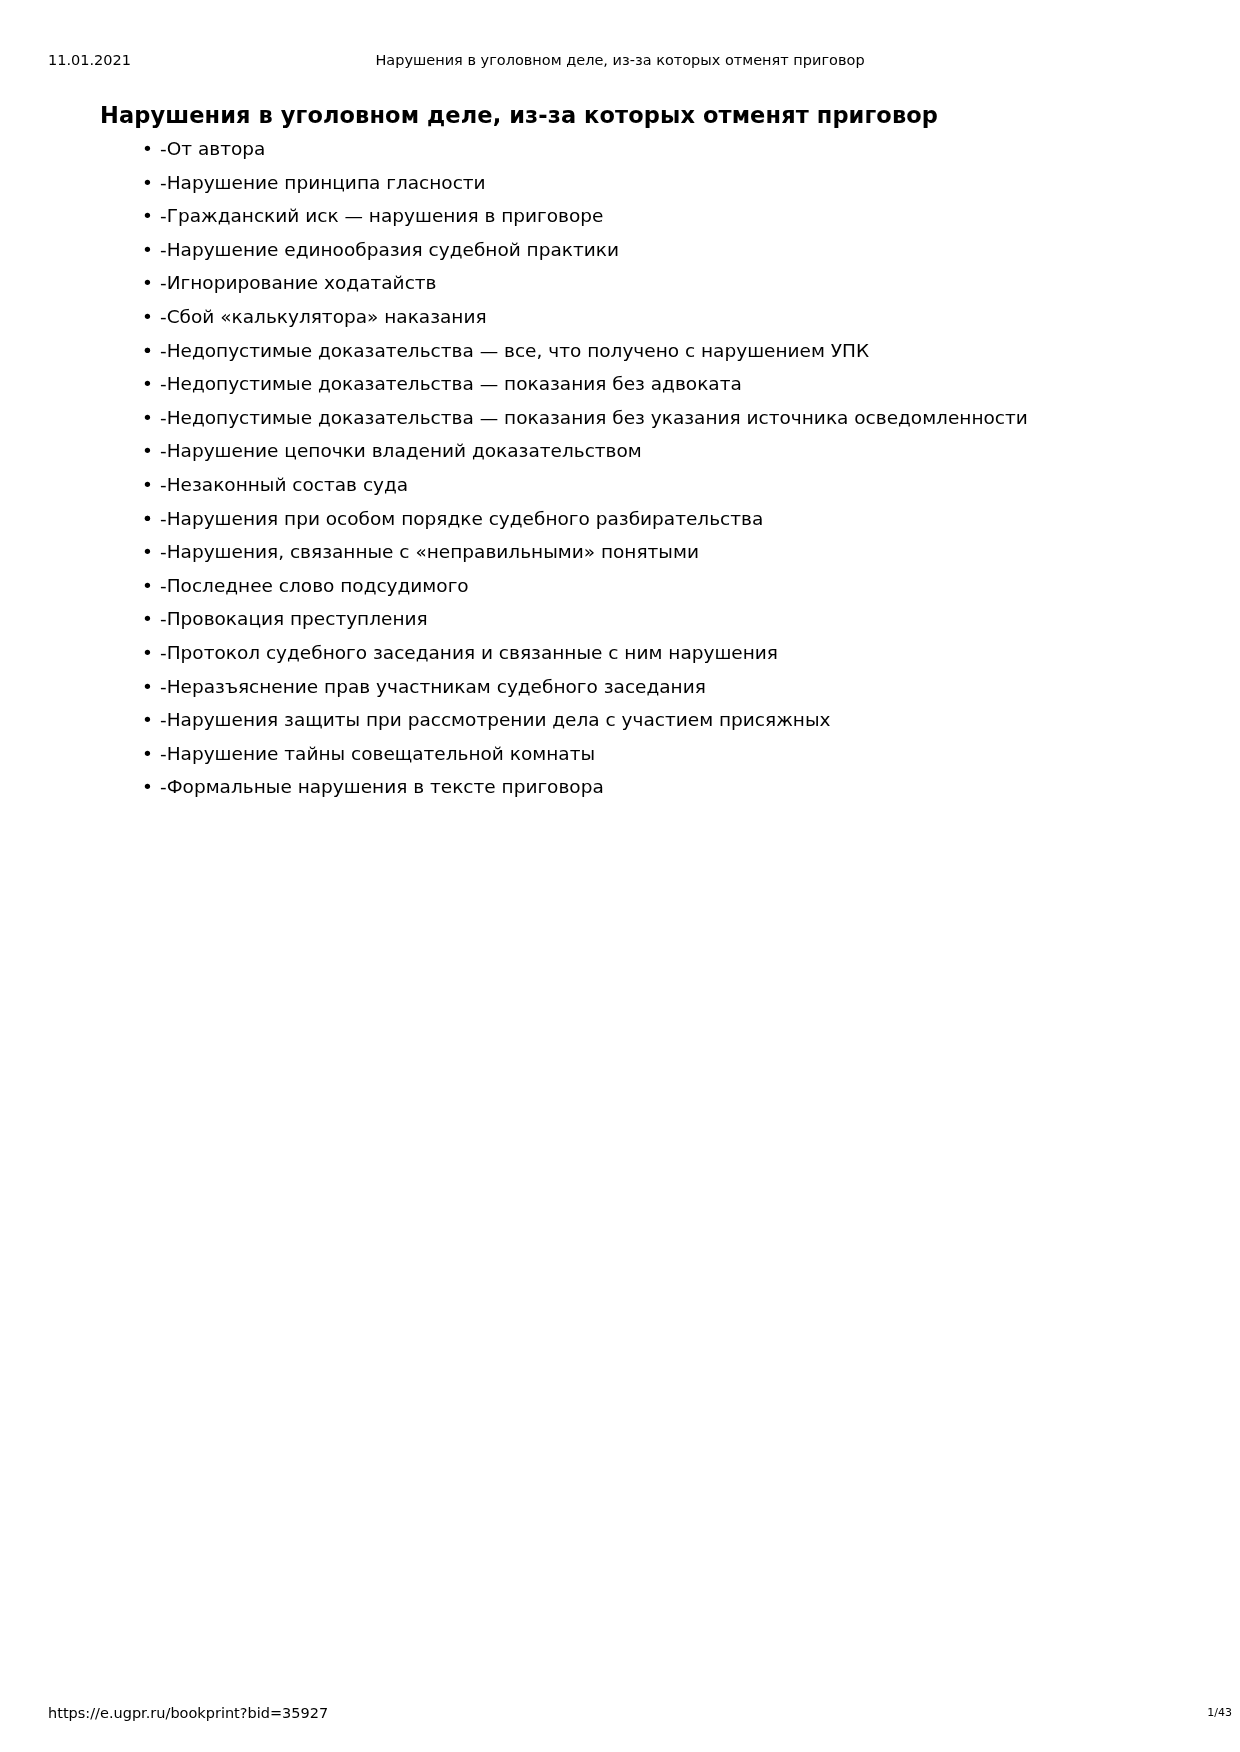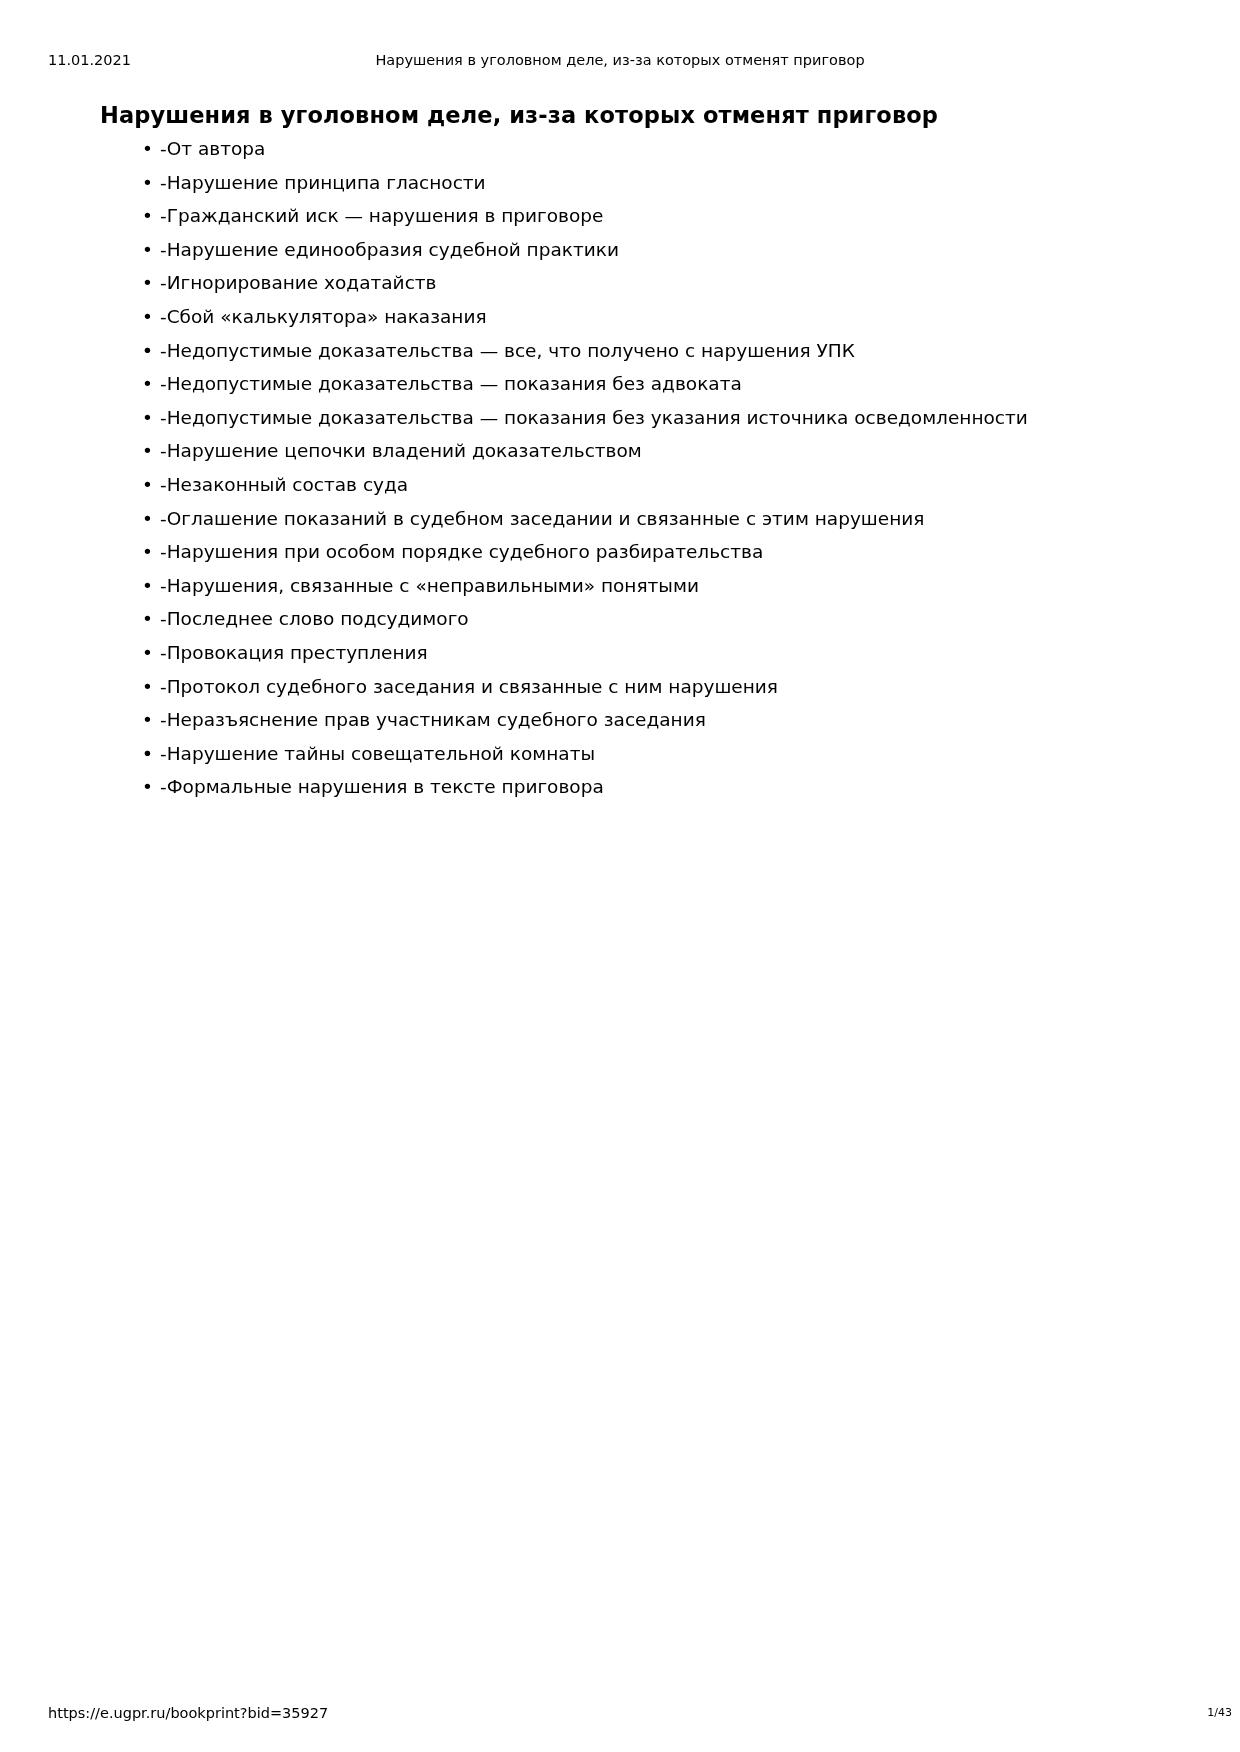--- a/index.html
+++ b/index.html
@@ -141,33 +141,33 @@
     <h1 class="doc-title">Нарушения в уголовном деле, из-за которых отменят приговор</h1>
 
     <ul class="violations-list">
       <li><span class="bullet">•</span><span>-От автора</span></li>
       <li><span class="bullet">•</span><span>-Нарушение принципа гласности</span></li>
       <li><span class="bullet">•</span><span>-Гражданский иск — нарушения в приговоре</span></li>
       <li><span class="bullet">•</span><span>-Нарушение единообразия судебной практики</span></li>
       <li><span class="bullet">•</span><span>-Игнорирование ходатайств</span></li>
       <li><span class="bullet">•</span><span>-Сбой «калькулятора» наказания</span></li>
       <li><span class="bullet">•</span></li>
-      <li><span class="bullet">•</span><span>-Недопустимые доказательства — все, что получено с нарушения УПК</span></li>
+      <li><span class="bullet">•</span><span>-Недопустимые доказательства — все, что получено с нарушением УПК</span></li>
       <li><span class="bullet">•</span><span>-Недопустимые доказательства — показания без адвоката</span></li>
       <li><span class="bullet">•</span><span>-Недопустимые доказательства — показания без указания источника осведомленности</span></li>
       <li><span class="bullet">•</span><span>-Нарушение цепочки владений доказательством</span></li>
       <li><span class="bullet">•</span><span>-Незаконный состав суда</span></li>
-      <li><span class="bullet">•</span><span>-Оглашение показаний в судебном заседании и связанные с этим нарушения</span></li>
+      <li><span class="bullet">•</span></li>
       <li><span class="bullet">•</span><span>-Нарушения при особом порядке судебного разбирательства</span></li>
       <li><span class="bullet">•</span><span>-Нарушения, связанные с «неправильными» понятыми</span></li>
       <li><span class="bullet">•</span><span>-Последнее слово подсудимого</span></li>
       <li><span class="bullet">•</span><span>-Провокация преступления</span></li>
       <li><span class="bullet">•</span><span>-Протокол судебного заседания и связанные с ним нарушения</span></li>
       <li><span class="bullet">•</span><span>-Неразъяснение прав участникам судебного заседания</span></li>
-      <li><span class="bullet">•</span></li>
+      <li><span class="bullet">•</span><span>-Нарушения защиты при рассмотрении дела с участием присяжных</span></li>
       <li><span class="bullet">•</span><span>-Нарушение тайны совещательной комнаты</span></li>
       <li><span class="bullet">•</span><span>-Формальные нарушения в тексте приговора</span></li>
     </ul>
   </div>
 
   <div class="page-footer">
     <span class="footer-url">https://e.ugpr.ru/bookprint?bid=35927</span>
     <span class="footer-pageno">1/43</span>
   </div>
 

